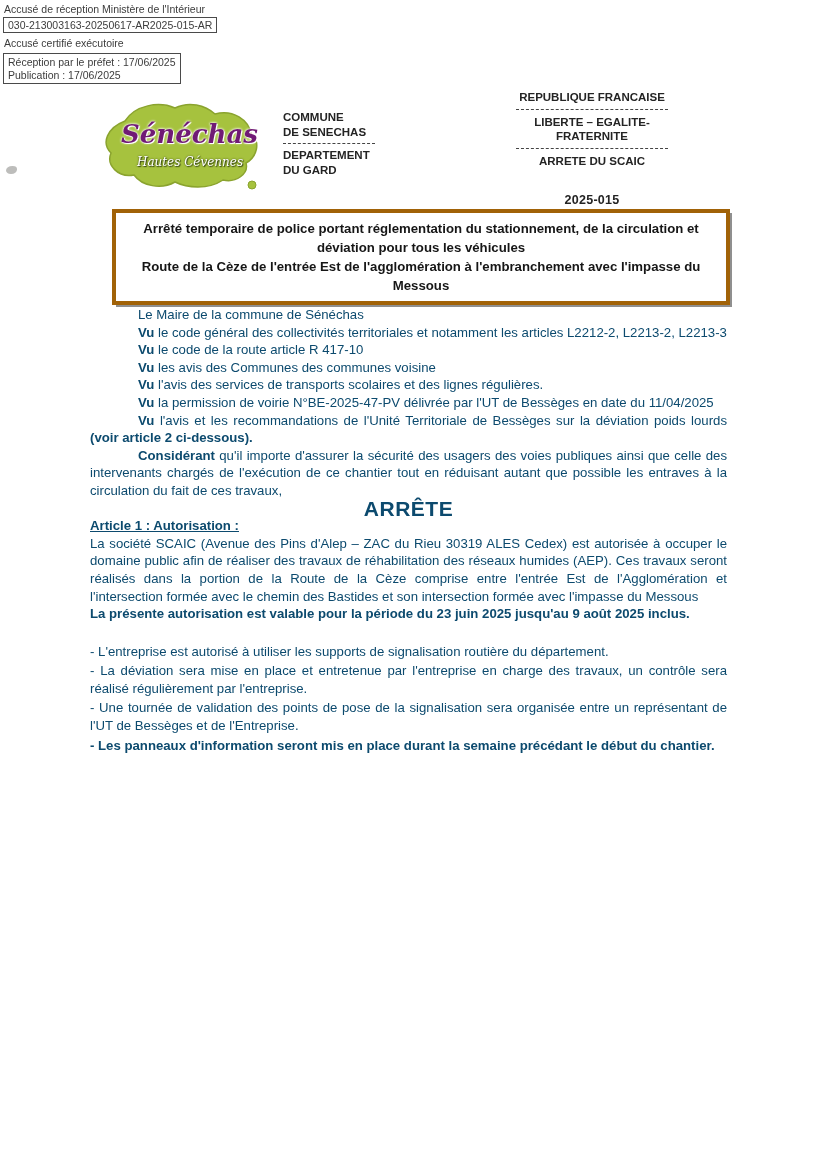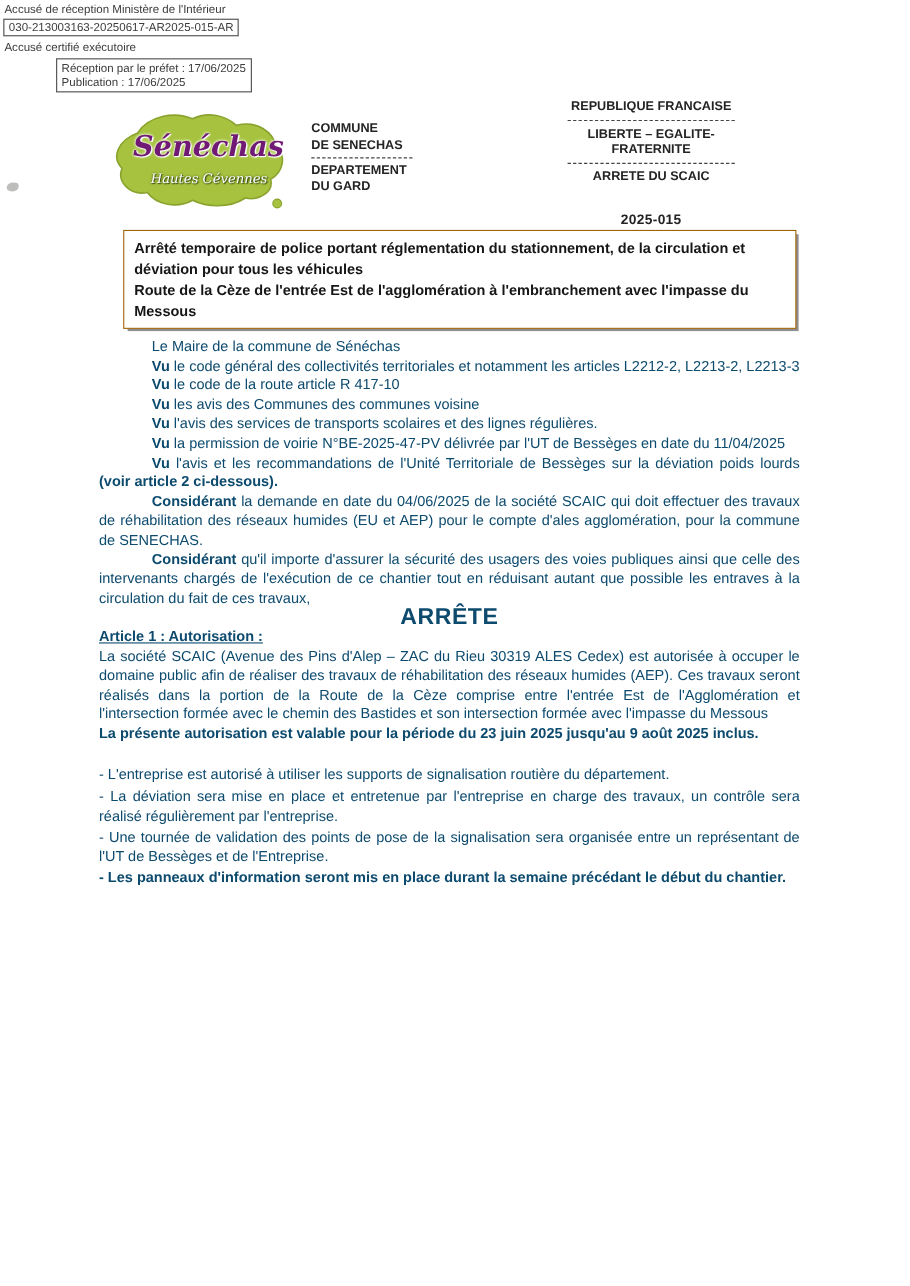--- a/index.html
+++ b/index.html
@@ -4,21 +4,21 @@
 <style>
   html,body{margin:0;padding:0;background:#ffffff;}
   .page{
     position:relative;width:827px;height:1169px;background:#ffffff;
     font-family:"Liberation Sans", sans-serif;color:#1f1f1f;overflow:hidden;
   }
   
   .stamps{position:absolute;left:3px;top:2px;font-size:10.5px;color:#3c3c3c;line-height:12px;}
   .stamp-line{margin:1px 0 2px 1px;white-space:nowrap;}
   .stamp-ref{border:1px solid #4a4a4a;padding:1px 4px;display:inline-block;white-space:nowrap;margin-bottom:3px;}
-  .stamp-box{border:1px solid #4a4a4a;padding:1px 4px;display:inline-block;white-space:nowrap;margin-top:2px;margin-left:48px;}
+  .stamp-box{border:1px solid #4a4a4a;padding:1px 4px;display:inline-block;white-space:nowrap;margin-top:2px;}
   .stamp-box div{margin:1px 0;}
   
   .smudge{position:absolute;left:6px;top:166px;width:11px;height:8px;background:#9a9a96;border-radius:60% 40% 55% 45%;opacity:.65;}
   
   .logo{position:absolute;left:95px;top:97px;width:180px;height:98px;}
   .logo svg{position:absolute;left:0;top:0;}
   .logo-title{
     position:absolute;left:26px;top:22px;width:130px;text-align:center;
     font-family:"DejaVu Serif", serif;font-style:italic;font-weight:bold;font-size:26px;color:#701a75;
     text-shadow:0 0 3px #fff,0 0 2px #fff,1px 1px 0 #fff;
@@ -32,22 +32,22 @@
   .mid-col{position:absolute;left:283px;top:110px;font-weight:bold;font-size:11.5px;line-height:14.5px;color:#242424;}
   .dashes{border-top:1.5px dashed #444;height:0;margin:4px 0;}
   .mid-col .dashes{width:92px;}
   
   .right-col{position:absolute;left:498px;top:90px;width:188px;text-align:center;font-weight:bold;font-size:11.5px;line-height:14px;color:#242424;}
   .right-col .dashes{width:152px;margin:5px auto;}
   .acte-numero{margin-top:25px;font-size:12.5px;letter-spacing:.3px;}
   
   .title-box{
     position:absolute;left:112px;top:209px;width:592px;
-    border:1px solid #a16207;box-shadow:3px 3px 0 -1px #8f8f8f;
-    padding:6px 9px;font-weight:bold;font-size:13.2px;line-height:19px;color:#161616;
+    border:4px solid #a16207;box-shadow:3px 3px 0 -1px #8f8f8f;
+    padding:6px 9px;text-align:center;font-weight:bold;font-size:13.2px;line-height:19px;color:#161616;
   }
   .title-box p{margin:0;}
   
   .doc-body{position:absolute;left:90px;top:306px;width:637px;font-size:13.2px;line-height:17.6px;color:#0c4a6e;}
   .doc-body p{margin:0;}
   .indent{text-indent:48px;}
   .just{text-align:justify;}
   .intro{margin-bottom:10px;}
   .gap-top{margin-top:16px;}
   .gap-top-sm{margin-top:12px;}
@@ -112,21 +112,20 @@
     <p class="indent intro">Le Maire de la commune de Sénéchas</p>
 
     <p class="indent just"><b>Vu</b><span> le code général des collectivités territoriales et notamment les articles L2212-2, L2213-2, L2213-3</span></p>
     <p class="indent"><b>Vu</b><span> le code de la route article R 417-10</span></p>
     <p class="indent"><b>Vu</b><span> les avis des Communes des communes voisine</span></p>
     <p class="indent"><b>Vu</b><span> l'avis des services de transports scolaires et des lignes régulières.</span></p>
     <p class="indent just"><b>Vu</b><span> la permission de voirie N°BE-2025-47-PV délivrée par l'UT de Bessèges en date du 11/04/2025</span></p>
 
     <p class="indent just gap-top"><b>Vu</b><span> l'avis et les recommandations de l'Unité Territoriale de Bessèges sur la déviation poids lourds </span><b>(voir article 2 ci-dessous).</b></p>
 
-    <p class="indent just gap-top"><b>Considérant</b><span> la demande en date du 04/06/2025 de la société SCAIC qui doit effectuer des travaux de réhabilitation des réseaux humides (EU et AEP) pour le compte d'ales agglomération, pour la commune de SENECHAS.</span></p>
 
     <p class="indent just gap-top-sm"><b>Considérant</b><span> qu'il importe d'assurer la sécurité des usagers des voies publiques ainsi que celle des intervenants chargés de l'exécution de ce chantier tout en réduisant autant que possible les entraves à la circulation du fait de ces travaux,</span></p>
 
     <p class="arrete-heading">ARRÊTE</p>
 
     <p class="article-heading">Article 1 : Autorisation :</p>
     <p class="just article-para">La société SCAIC (Avenue des Pins d'Alep – ZAC du Rieu 30319 ALES Cedex) est autorisée à occuper le domaine public afin de réaliser des travaux de réhabilitation des réseaux humides (AEP). Ces travaux seront réalisés dans la portion de la Route de la Cèze comprise entre l'entrée Est de l'Agglomération et l'intersection formée avec le chemin des Bastides et son intersection formée avec l'impasse du Messous</p>
     <p class="just bold">La présente autorisation est valable pour la période du 23 juin 2025 jusqu'au 9 août 2025 inclus.</p>
 
     <div class="a2-items">

